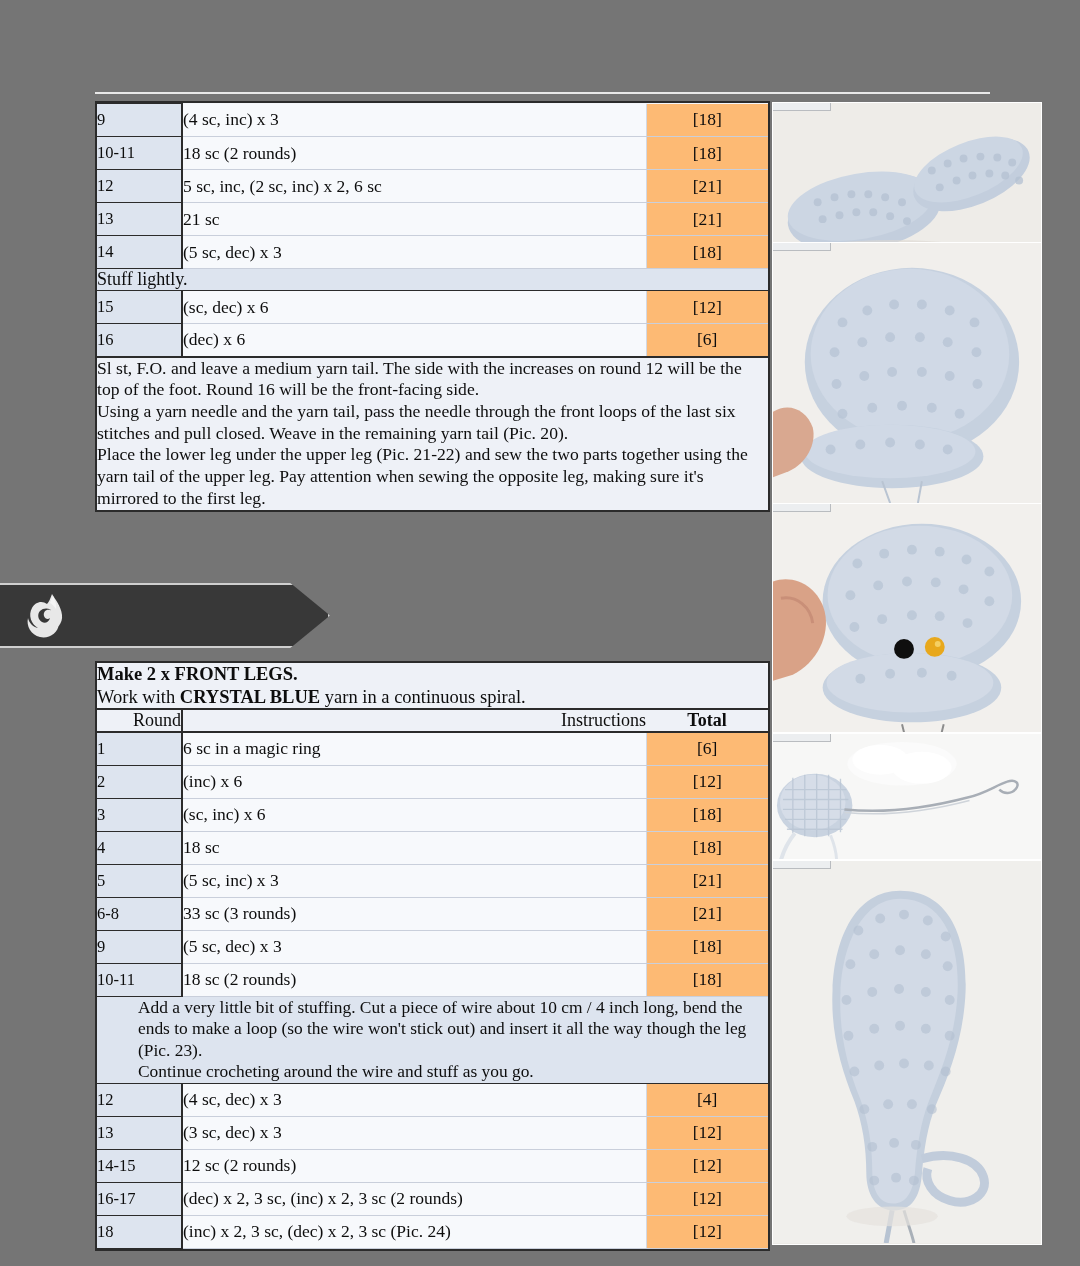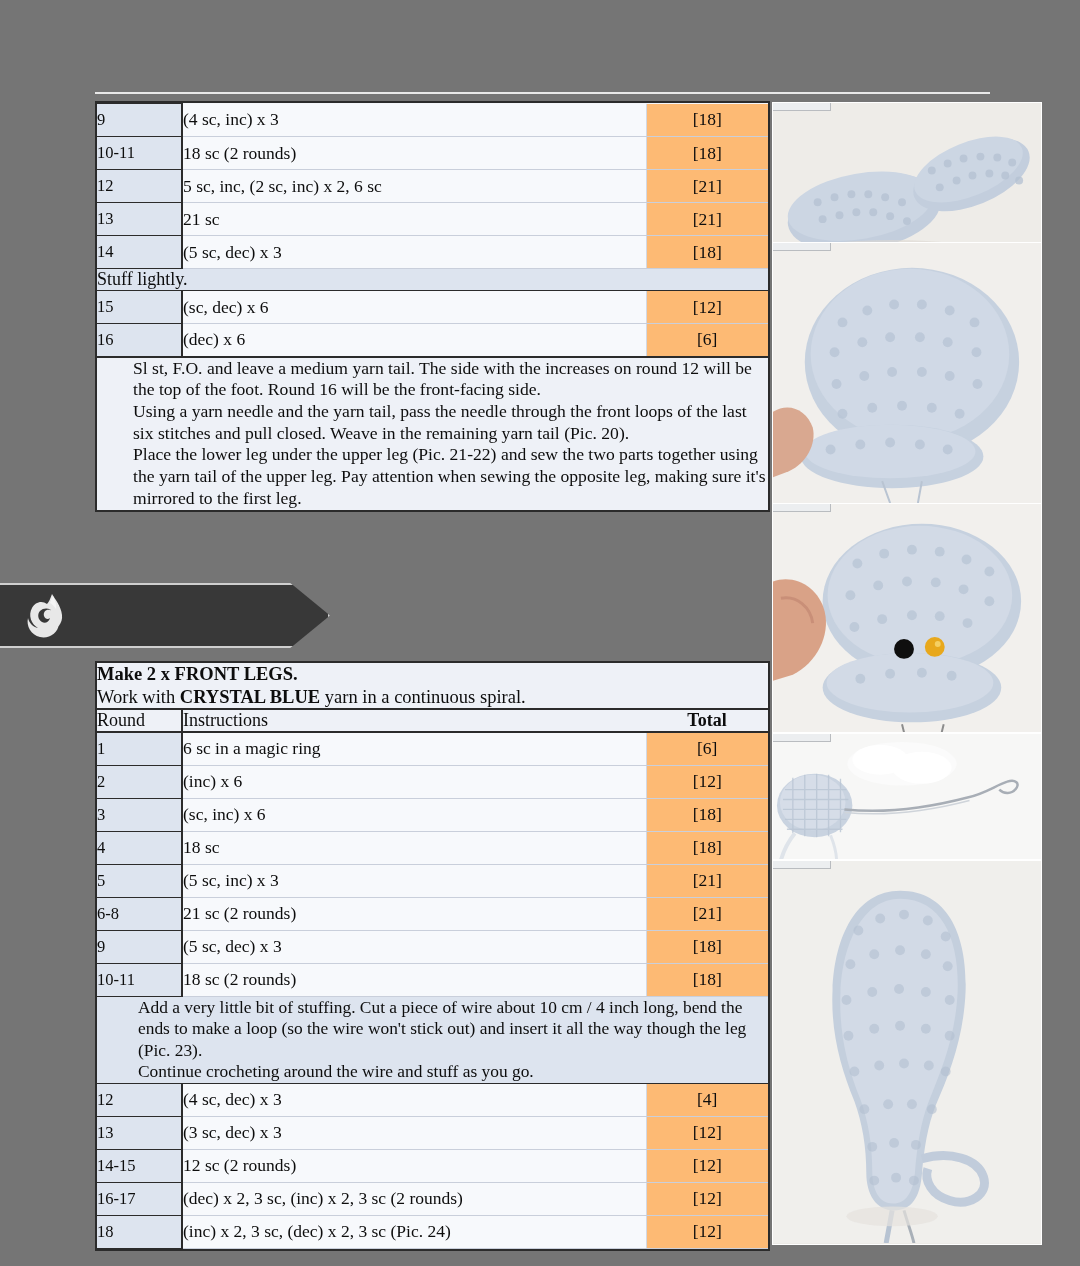--- a/index.html
+++ b/index.html
@@ -83,21 +83,21 @@
     text-align: center;
     vertical-align: middle;
     padding: 4px 8px 4px 0;
   }
 
   .hdr-cell {
     background: #eef1f7;
     border-bottom: 2px solid #2b2b2b;
     padding: 5px 0 5px 12px;
     font-size: 18px;
-    text-align: left;
+    text-align: right;
     font-weight: normal;
   }
   .hdr-round { width: 85px; border-right: 2px solid #2b2b2b; }
   .hdr-total { width: 122px; text-align: center; padding-left: 0; font-weight: bold; }
 
   .title-cell {
     background: #eef1f7;
     border-bottom: 2px solid #2b2b2b;
     padding: 6px 10px 7px 13px;
     font-size: 18.5px;
@@ -114,21 +114,21 @@
     font-size: 18px;
   }
 
   .para-cell {
     background: #eef1f7;
     border-top: 2px solid #2b2b2b;
     padding: 7px 12px 8px 13px;
     font-size: 17.6px;
     line-height: 1.235;
   }
-  .para-cell p { margin: 0; padding-left: 36px; }
+  .para-cell p { margin: 0; }
 
   .note-cell {
     background: #dde4ef;
     border-top: 1px solid #2b2b2b;
     border-bottom: 1px solid #2b2b2b;
     padding: 6px 10px 6px 12px;
     font-size: 17.4px;
     line-height: 1.235;
   }
   .note-cell p { margin: 0; padding-left: 41px; }
@@ -306,21 +306,21 @@
           <td class="r-instr">18 sc</td>
           <td class="r-total">[18]</td>
         </tr>
         <tr>
           <td class="r-round">5</td>
           <td class="r-instr">(5 sc, inc) x 3</td>
           <td class="r-total">[21]</td>
         </tr>
         <tr>
           <td class="r-round">6-8</td>
-          <td class="r-instr">21 sc (2 rounds)</td>
+          <td class="r-instr">33 sc (3 rounds)</td>
           <td class="r-total">[21]</td>
         </tr>
         <tr>
           <td class="r-round">9</td>
           <td class="r-instr">(5 sc, dec) x 3</td>
           <td class="r-total">[18]</td>
         </tr>
         <tr>
           <td class="r-round">10-11</td>
           <td class="r-instr">18 sc (2 rounds)</td>

